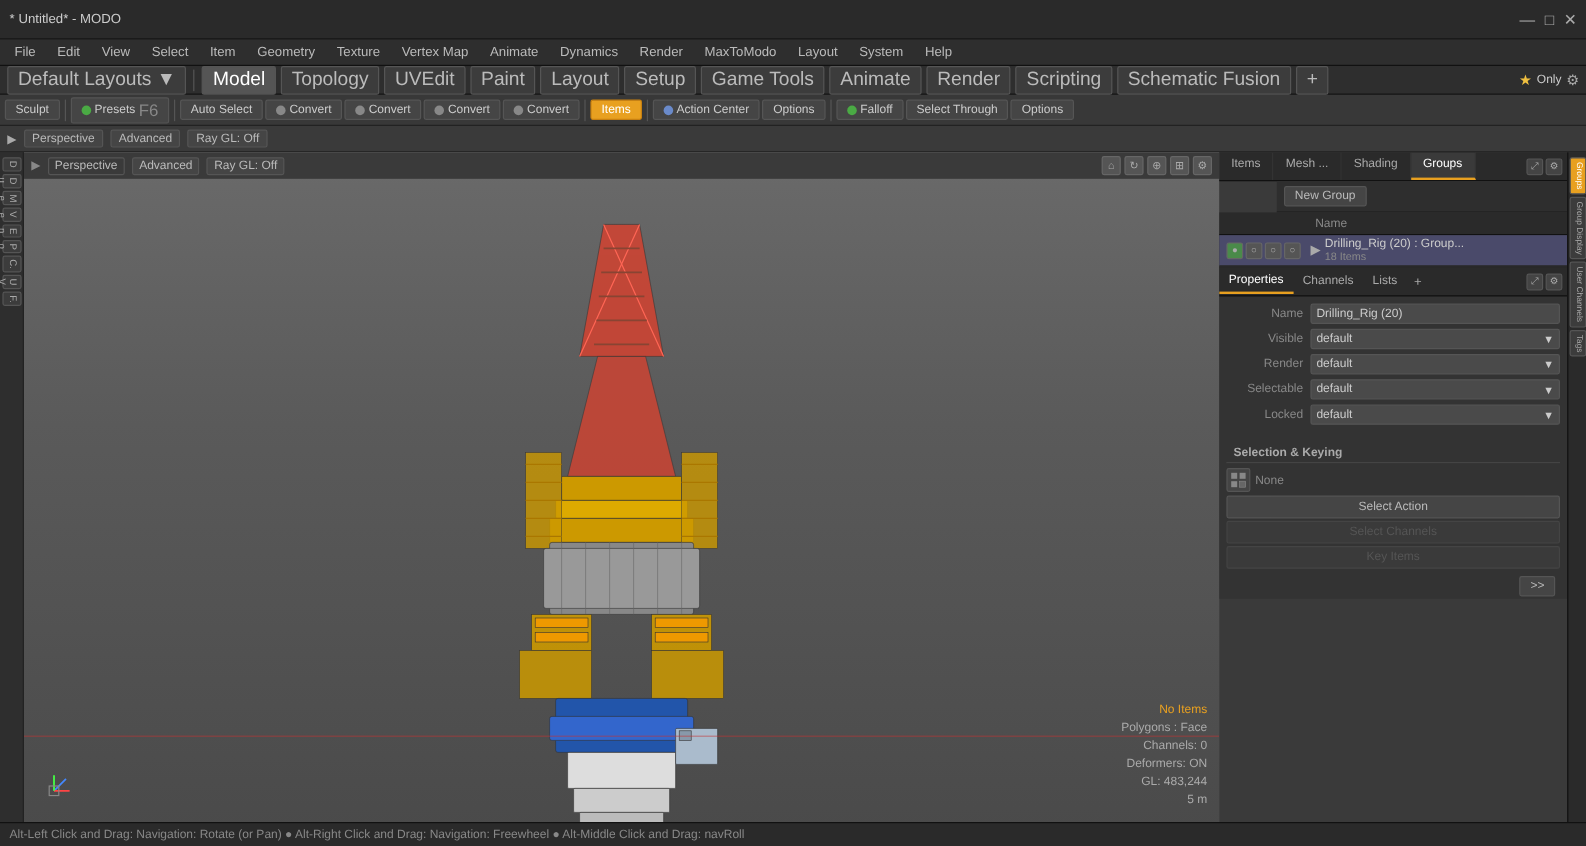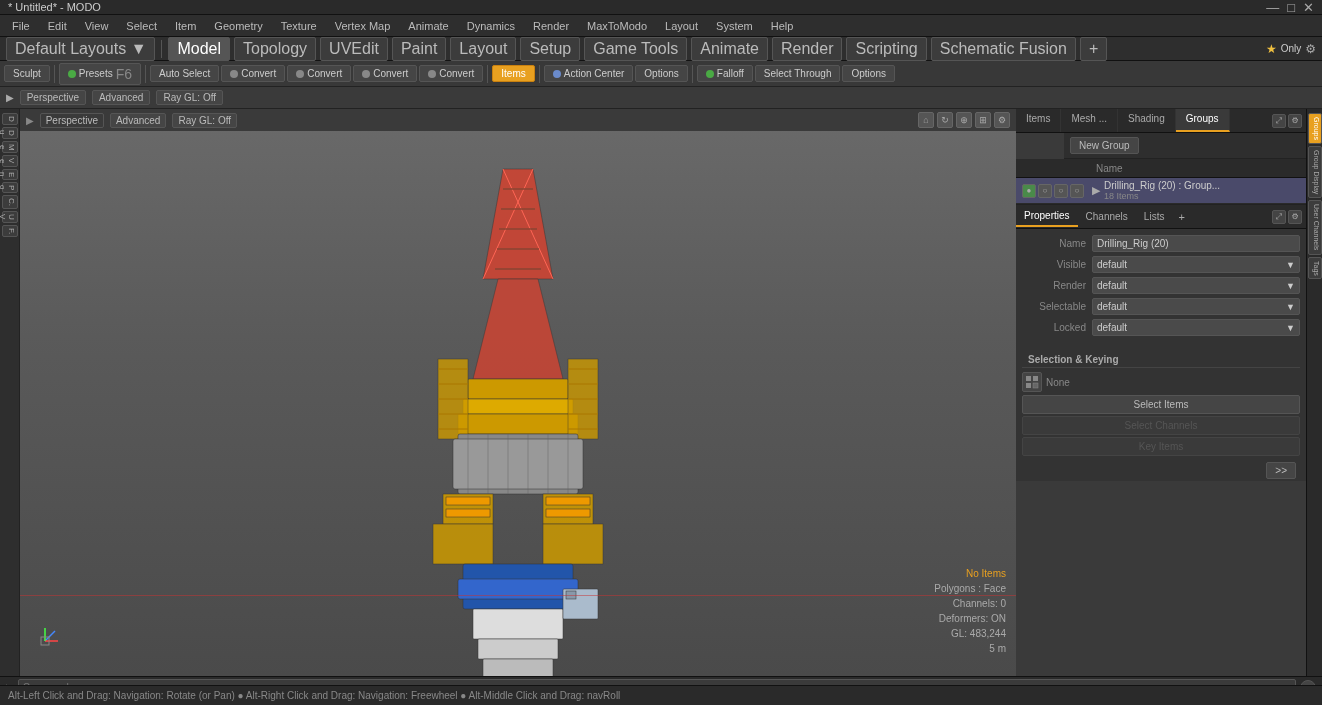--- a/index.html
+++ b/index.html
@@ -1,19 +1,19 @@
 <!DOCTYPE html>
 <html><head>
   <meta charset="utf-8">
   <style>
     * { box-sizing: border-box; margin: 0; padding: 0; }
     body { background: #3a3a3a; color: #ccc; font-family: 'Segoe UI', Arial, sans-serif; font-size: 11px; width: 1322px; height: 705px; overflow: hidden; }
 
     
-    #title-bar { background: #2a2a2a; height: 15px; display: flex; align-items: center; justify-content: space-between; padding: 0 8px; border-bottom: 1px solid #111; }
+    #title-bar { background: #2a2a2a; height: 33px; display: flex; align-items: center; justify-content: space-between; padding: 0 8px; border-bottom: 1px solid #111; }
     #title-bar .title { font-size: 11px; color: #ccc; }
     #title-bar .controls { display: flex; gap: 8px; }
     #title-bar .controls span { font-size: 13px; cursor: pointer; color: #aaa; }
 
     
     #menu-bar { background: #2e2e2e; height: 22px; display: flex; align-items: center; padding: 0 4px; border-bottom: 1px solid #111; gap: 2px; }
     .menu-item { padding: 2px 8px; color: #bbb; font-size: 11px; cursor: pointer; border-radius: 2px; }
 
     
     #layout-bar { background: #2e2e2e; height: 24px; display: flex; align-items: center; padding: 0 6px; border-bottom: 1px solid #111; gap: 4px; }
@@ -486,21 +486,21 @@
             <div class="sel-icon-box">
               <svg width="14" height="14" viewBox="0 0 14 14">
                 <rect x="1" y="1" width="5" height="5" fill="#888"></rect>
                 <rect x="8" y="1" width="5" height="5" fill="#888"></rect>
                 <rect x="1" y="8" width="5" height="5" fill="#888"></rect>
                 <rect x="8" y="8" width="5" height="5" fill="#666" stroke="#888" stroke-width="0.5"></rect>
               </svg>
             </div>
             <span class="sel-text">None</span>
           </div>
-          <button class="action-btn">Select Items</button>
+          <button class="action-btn">Select Action</button>
           <button class="action-btn disabled" style="color: rgb(85, 85, 85); border-color: rgb(68, 68, 68); background: rgb(58, 58, 58);">Select Channels</button>
           <button class="action-btn disabled" style="color: rgb(85, 85, 85); border-color: rgb(68, 68, 68); background: rgb(58, 58, 58);">Key Items</button>
 
           <div style="text-align:right; padding: 2px 2px;">
             <button id="bottom-right-btn">&gt;&gt;</button>
           </div>
         </div>
       </div>
     </div>
 

